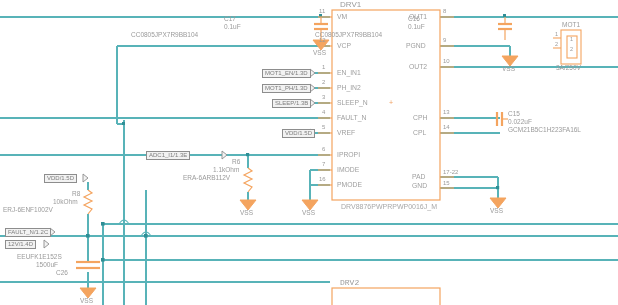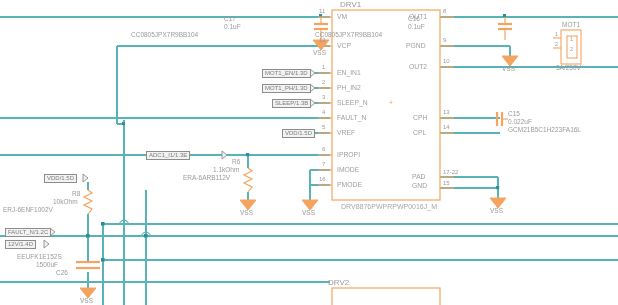--- a/index.html
+++ b/index.html
@@ -174,21 +174,21 @@
       <polygon points="310,129 315,133 310,137"></polygon>
       <polygon points="222,151 227,155 222,159"></polygon>
       <polygon points="83,174 88,178 83,182"></polygon>
       <polygon points="50,228 55,232 50,236"></polygon>
       <polygon points="44,240 49,244 44,248"></polygon>
     </g>
   </svg>
 
   <div class="sym-name" style="left:340px;top:0px;">DRV1</div>
   <div class="refdes" style="left:341px;top:203px;">DRV8876PWPRPWP0016J_M</div>
-  <div class="sym-name" style="left:328px;top:278px;">DRV2</div>
+  <div class="sym-name" style="left:340px;top:278px;font-family:Liberation Mono, monospace;">DRV2</div>
 
   <div class="pin-num" style="left:319px;top:8px;">11</div>
   <div class="pin-num" style="left:319px;top:37px;">12</div>
   <div class="pin-num" style="left:322px;top:64px;">1</div>
   <div class="pin-num" style="left:322px;top:79px;">2</div>
   <div class="pin-num" style="left:322px;top:94px;">3</div>
   <div class="pin-num" style="left:322px;top:109px;">4</div>
   <div class="pin-num" style="left:322px;top:124px;">5</div>
   <div class="pin-num" style="left:322px;top:146px;">6</div>
   <div class="pin-num" style="left:322px;top:161px;">7</div>

